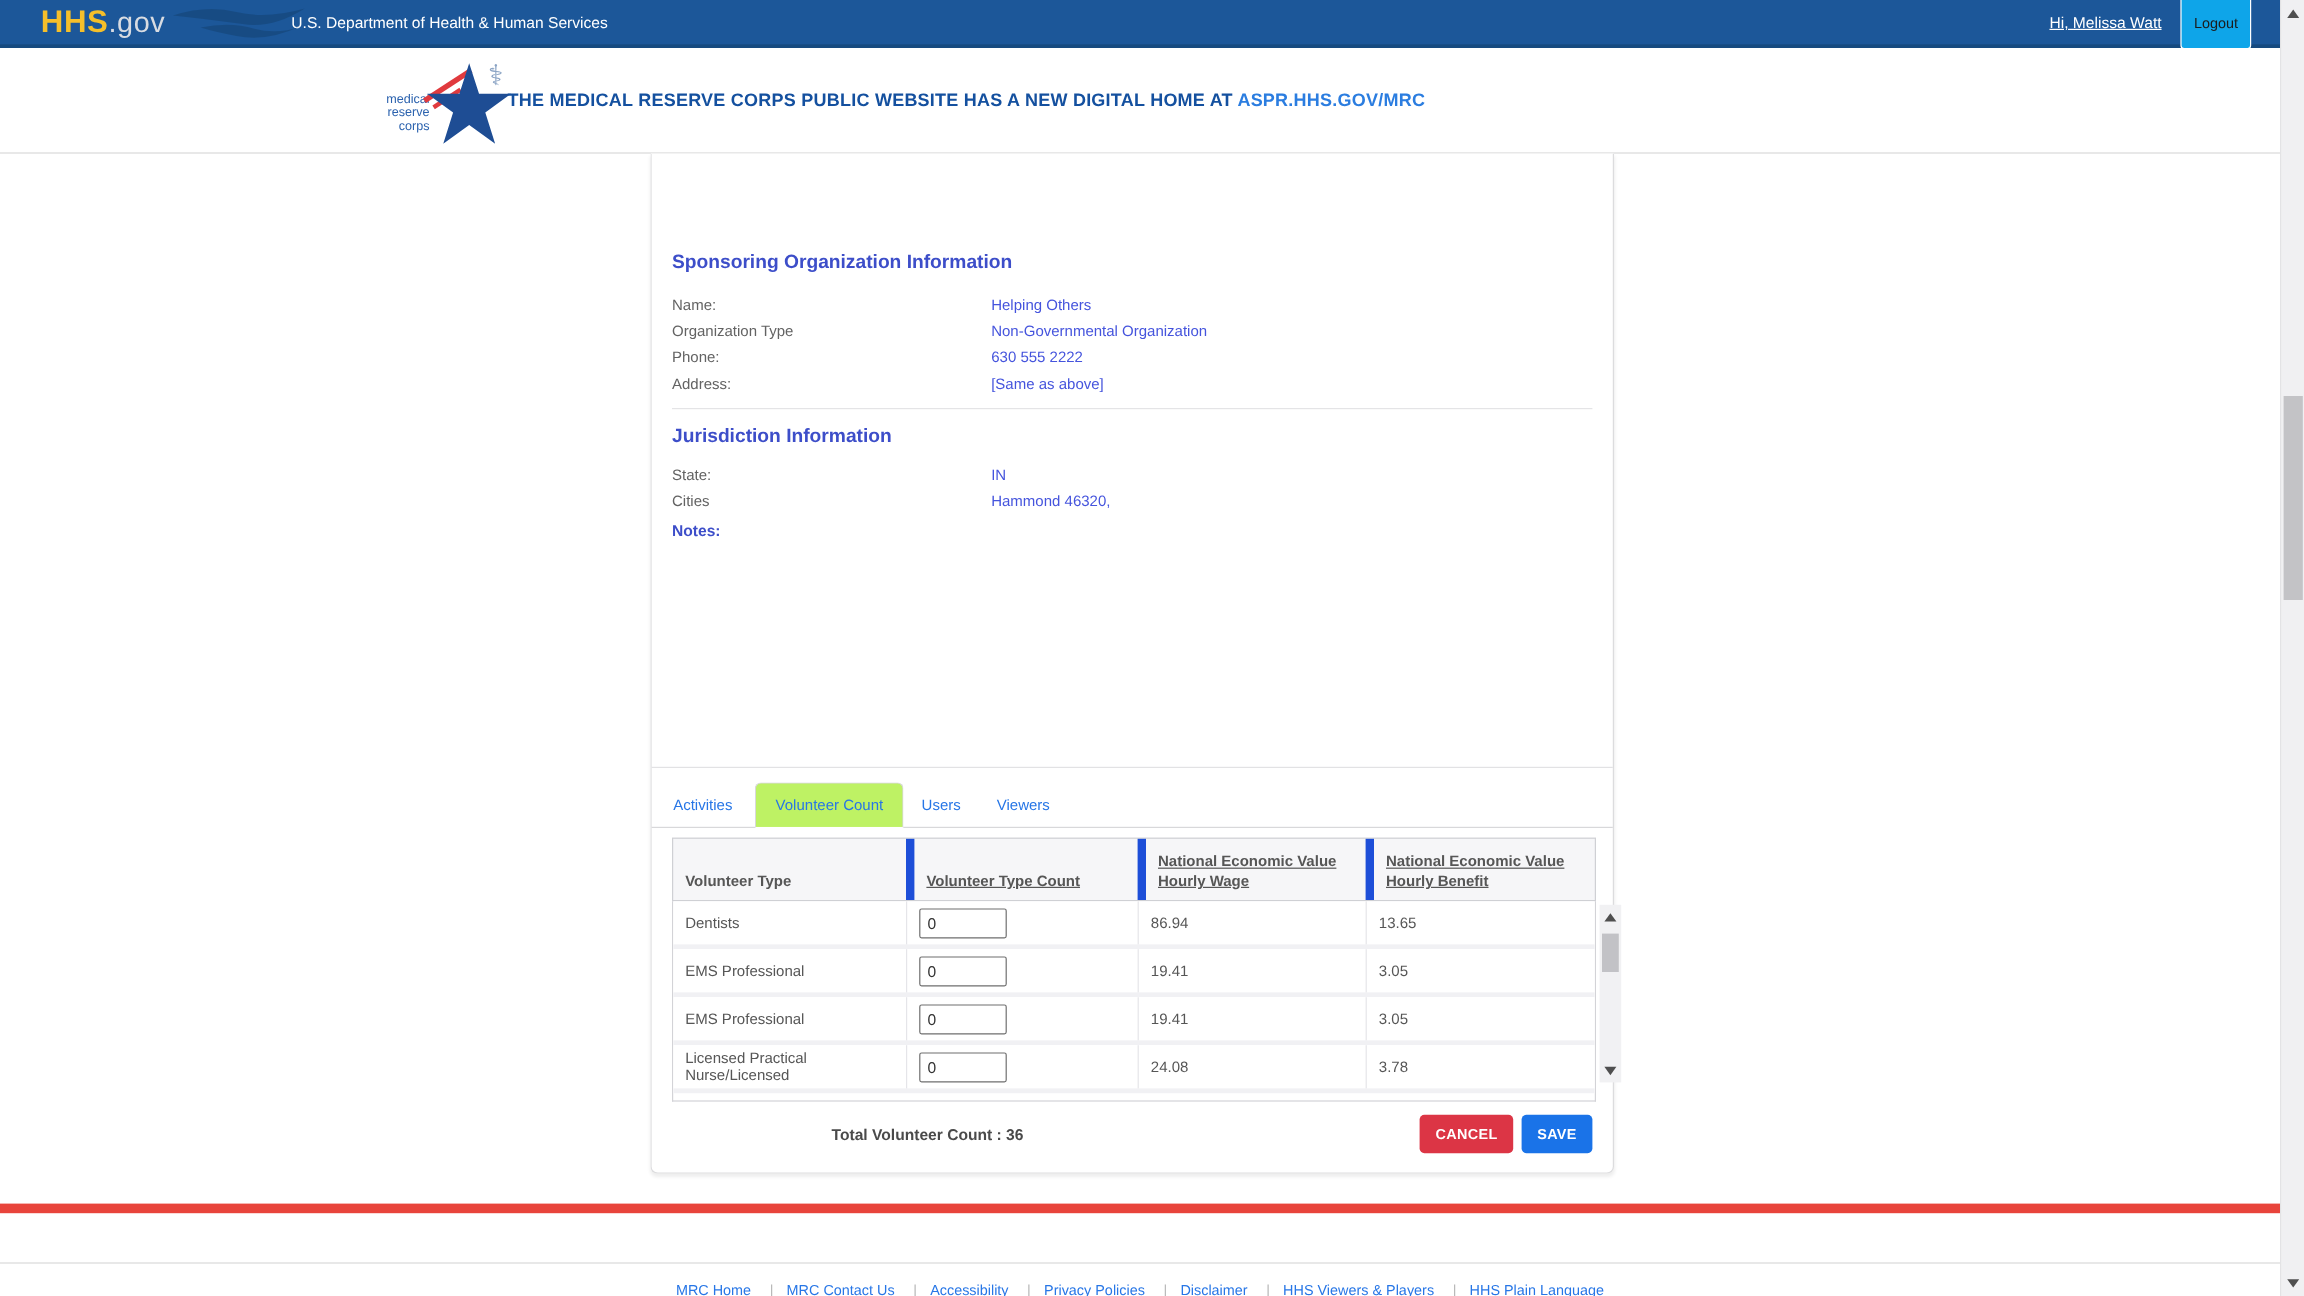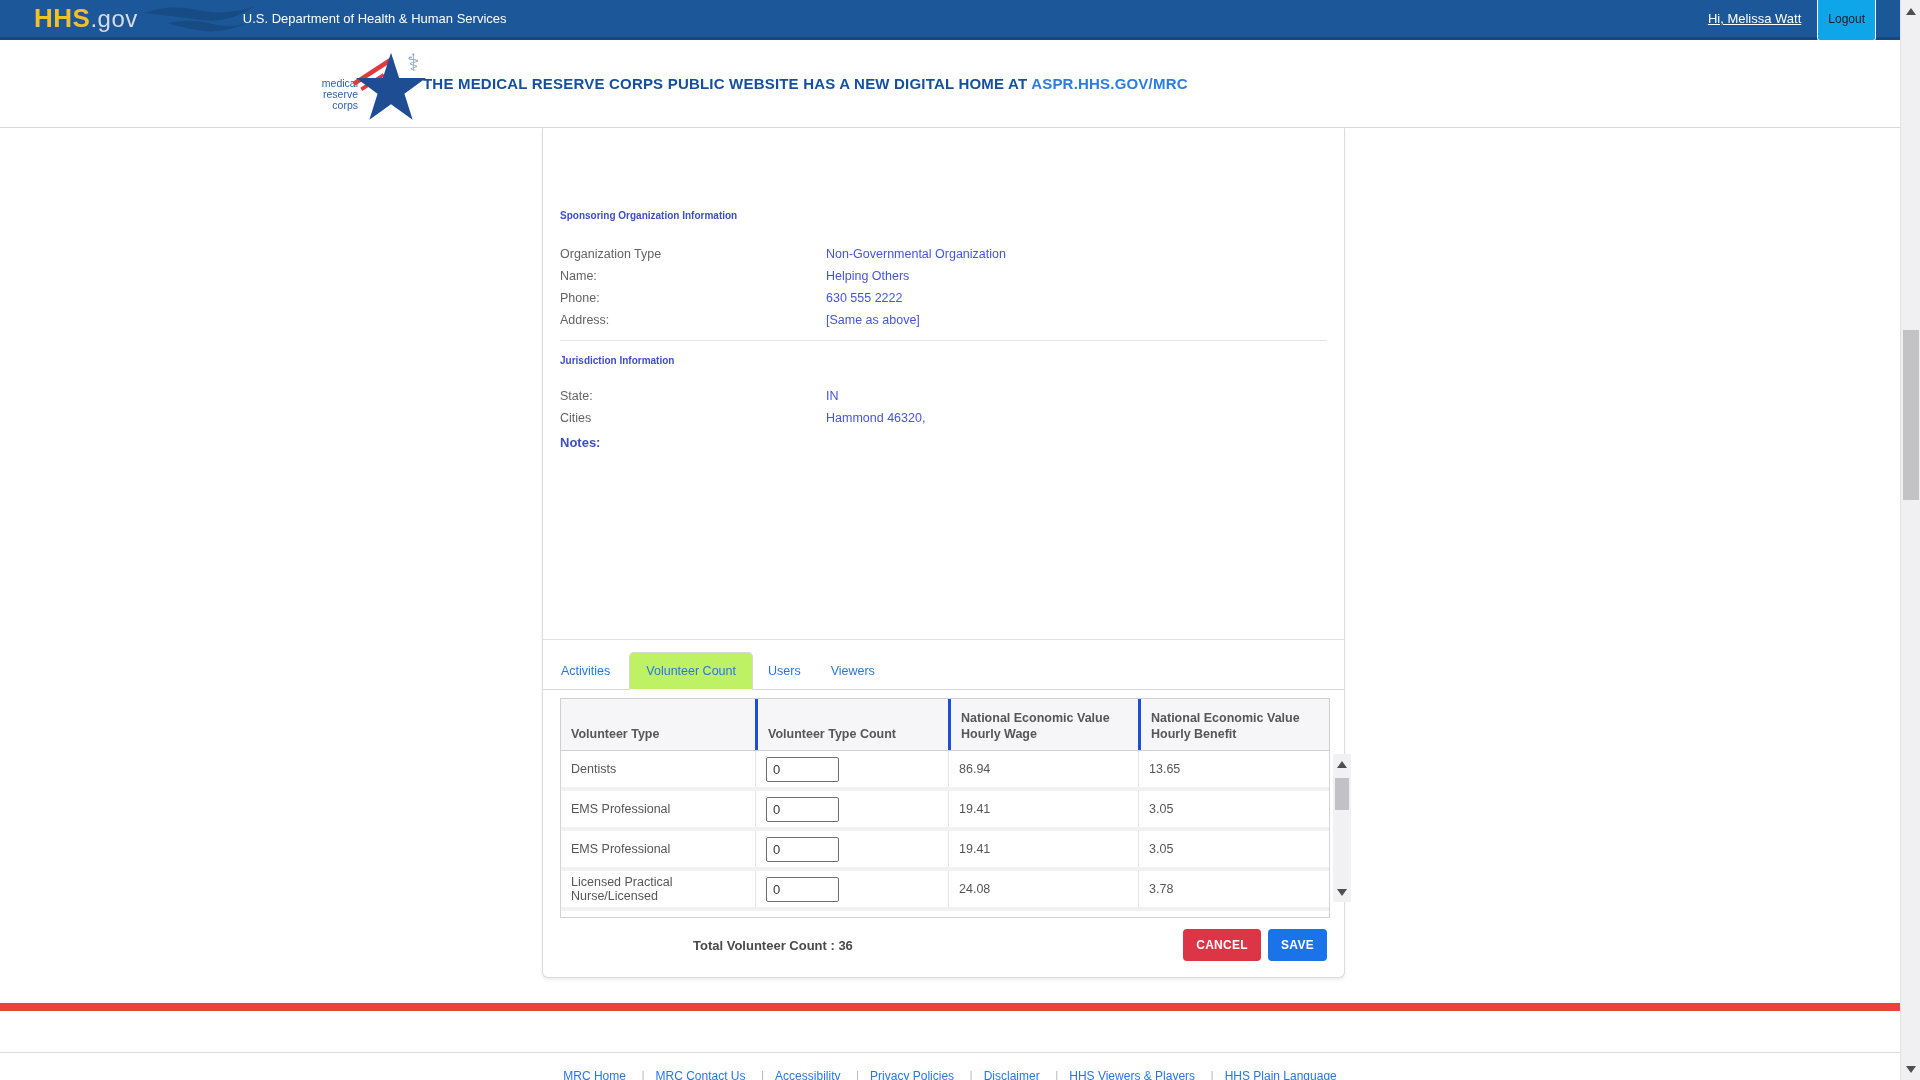--- a/index.html
+++ b/index.html
@@ -29,21 +29,21 @@
   .banner-msg { position:absolute; left:423px; top:35px; font-weight:bold; font-size:15px;
                 color:var(--banner_navy); letter-spacing:.2px; }
   .banner-msg a { color:var(--banner_link); text-decoration:none; cursor:pointer; }
 
   
   .main { position:relative; height:952px; }
   .panel { position:absolute; left:542px; top:0; width:803px; height:850px;
            border:1px solid #dcdcde; border-top:none; border-radius:0 0 6px 6px;
            box-shadow:0 2px 3px rgba(0,0,0,.07); padding:0 17px; background:#fff; }
 
-  .sec-title { color:var(--heading_blue); font-weight:bold; font-size:10px; height:18px; }
+  .sec-title { color:var(--heading_blue); font-weight:bold; font-size:16px; height:18px; }
   .sponsor-title { padding-top:82px; height:100px; }
   .fieldlist { margin-top:15px; }
   .frow { display:flex; height:22px; align-items:center; font-size:12.5px; }
   .frow .lbl { width:266px; color:#636363; }
   .frow .val { color:var(--value_blue); }
   .divider { border-top:1px solid #e4e4e6; margin-top:9px; }
   .juris-title { margin-top:14px; }
   .fieldlist2 { margin-top:12px; }
   .notes { margin-top:6px; font-weight:bold; color:var(--heading_blue); font-size:13px; }
 
@@ -53,21 +53,21 @@
   .tab { font-size:12.5px; color:var(--link_blue); padding:11px 15px; cursor:pointer; white-space:nowrap; }
   .tab:first-child { padding-left:1px; padding-right:19px; }
   .tab.active { border:1px solid #d8d8da; border-bottom:1px solid #fff; margin-bottom:-1px;
                 border-radius:5px 5px 0 0; background:#bef264; padding:11px 16px; }
 
   
   .table-wrap { margin-top:8px; position:relative; width:770px; }
   .thead { display:flex; align-items:stretch; border:1px solid #cfd0d4; background:#f6f6f8; height:53px; }
   .th { font-size:12.5px; font-weight:bold; color:#565656; padding:8px 10px; line-height:16px;
         display:flex; align-items:flex-end; }
-  .thead .th + .th { border-left:3px solid #1d4ed8; }
+  .thead .th + .th { border-left:7px solid #1d4ed8;text-decoration:underline; }
   .c1 { width:194px; } .c2 { width:193px; } .c3 { width:190px; } .c4 { width:191px; }
   .tbody { height:167px; overflow:hidden; border:1px solid #d3d3d7; border-top:none; }
   .tr { display:flex; height:40px; border-bottom:4px solid #f1f1f4; background:#fff; }
   .td { font-size:12.5px; color:#565656; padding:0 10px; display:flex; align-items:center; }
   .tr .td + .td { border-left:1px solid #e5e5e9; }
   .count-input { width:73px; height:25px; border:1.5px solid #6f6f6f; border-radius:2px;
                  font-size:13px; padding:0 6px; color:#333; font-family:inherit; }
 
   .table-scrollbar { position:absolute; right:-21px; top:56px; width:18px; height:148px;
                      background:#f1f1f3; }
@@ -140,27 +140,27 @@
     <div class="banner-msg"><span>THE MEDICAL RESERVE CORPS PUBLIC WEBSITE HAS A NEW DIGITAL HOME AT </span><a>ASPR.HHS.GOV/MRC</a></div>
   </div>
 
   <div class="main">
     <div class="panel">
 
       <div class="sec-title sponsor-title">Sponsoring Organization Information</div>
       <div class="fieldlist">
 
           <div class="frow">
+            <span class="lbl">Name:</span>
+            <span class="val">Helping Others</span>
+          </div>
+
+          <div class="frow">
             <span class="lbl">Organization Type</span>
             <span class="val">Non-Governmental Organization</span>
-          </div>
-
-          <div class="frow">
-            <span class="lbl">Name:</span>
-            <span class="val">Helping Others</span>
           </div>
 
           <div class="frow">
             <span class="lbl">Phone:</span>
             <span class="val">630 555 2222</span>
           </div>
 
           <div class="frow">
             <span class="lbl">Address:</span>
             <span class="val">[Same as above]</span>

